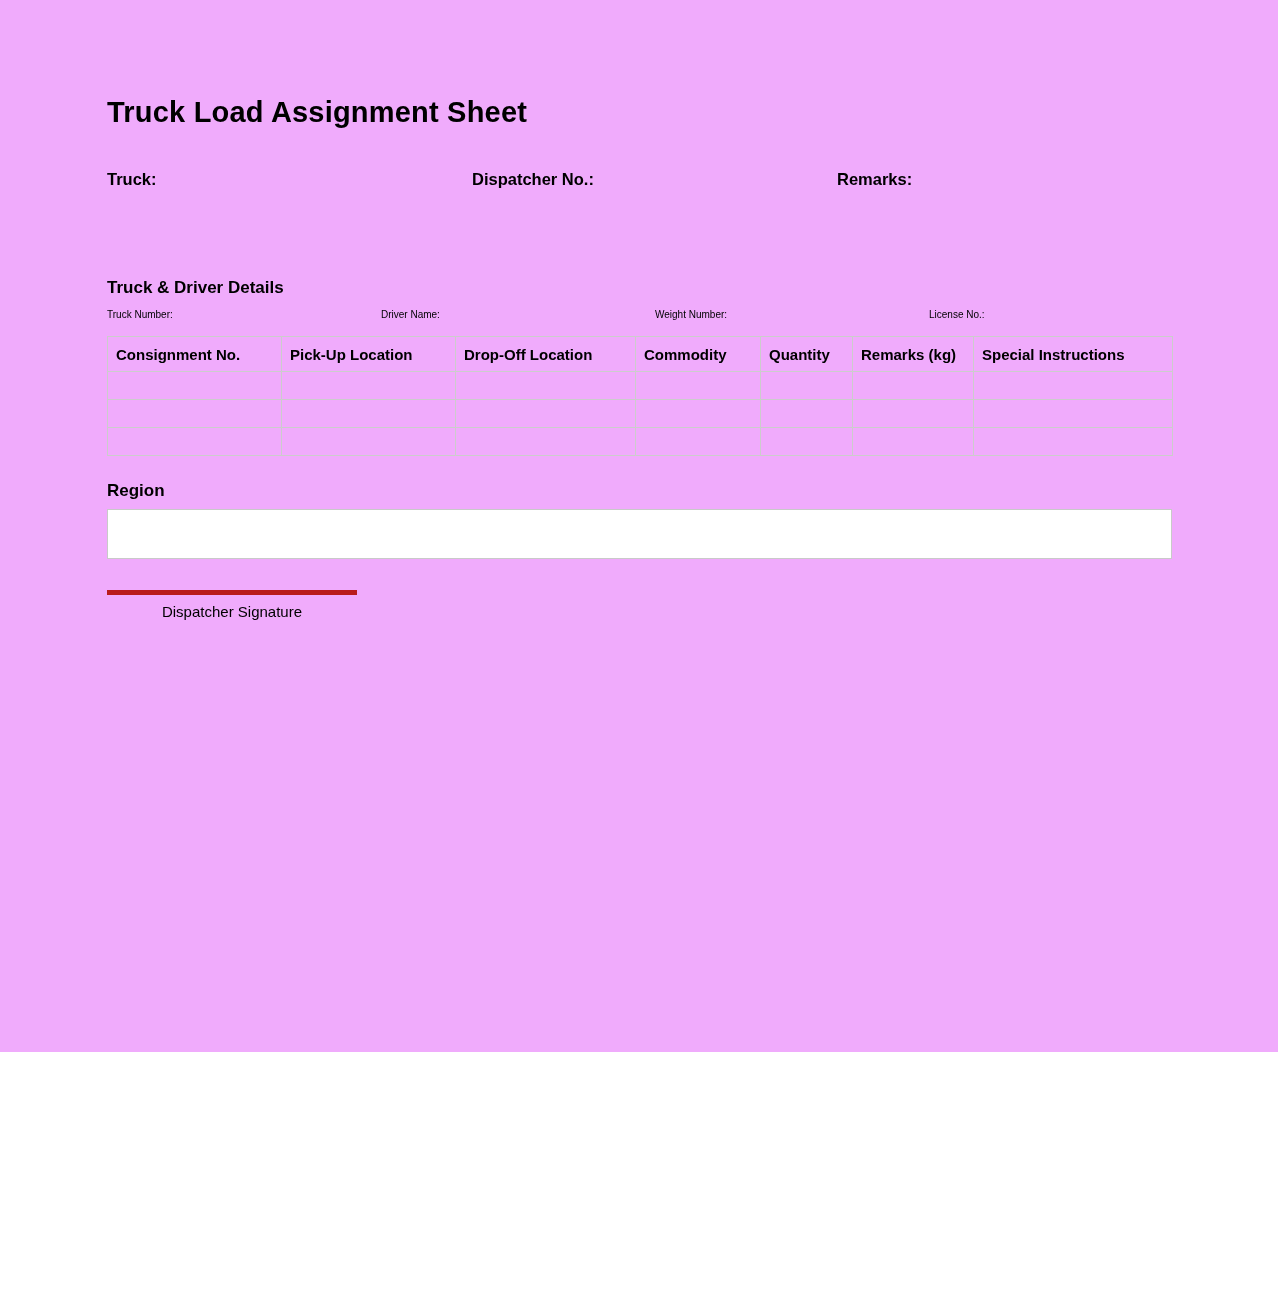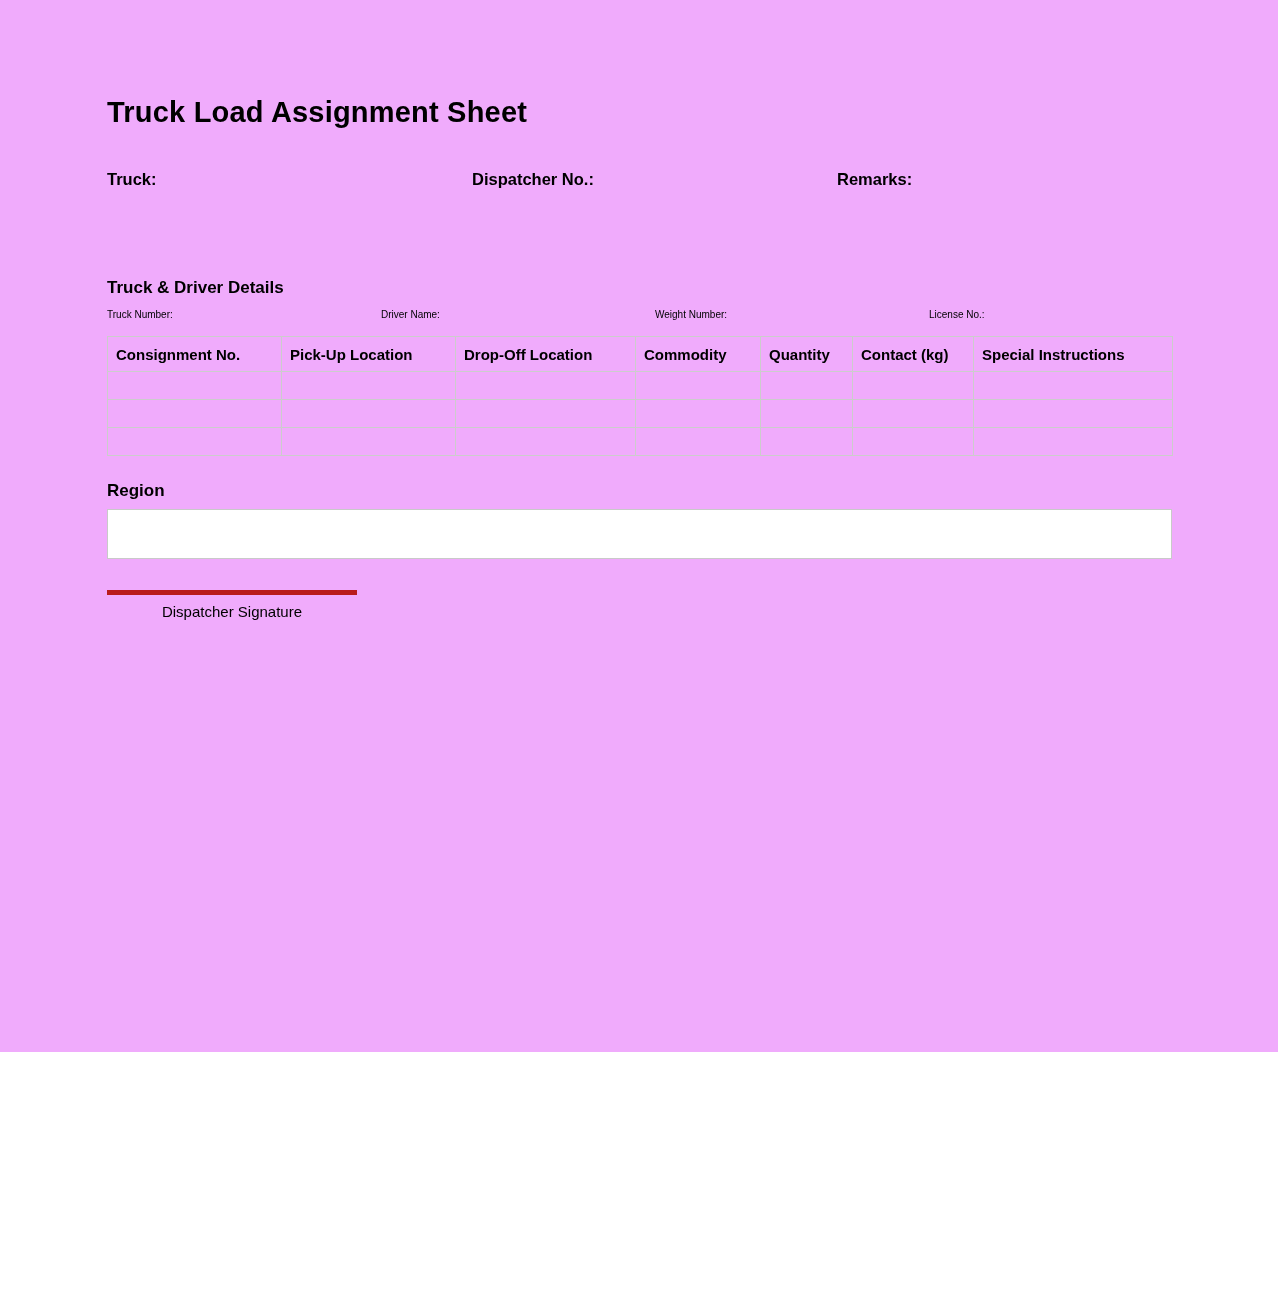--- a/index.html
+++ b/index.html
@@ -155,21 +155,21 @@
           <col class="c6">
           <col class="c7">
       </colgroup>
       <thead>
         <tr>
           <th>Consignment No.</th>
           <th>Pick-Up Location</th>
           <th>Drop-Off Location</th>
           <th>Commodity</th>
           <th>Quantity</th>
-          <th>Contact (kg)</th>
+          <th>Remarks (kg)</th>
           <th>Special Instructions</th>
         </tr>
       </thead>
       <tbody>
         <tr>
           <td></td>
           <td></td>
           <td></td>
           <td></td>
           <td></td>

